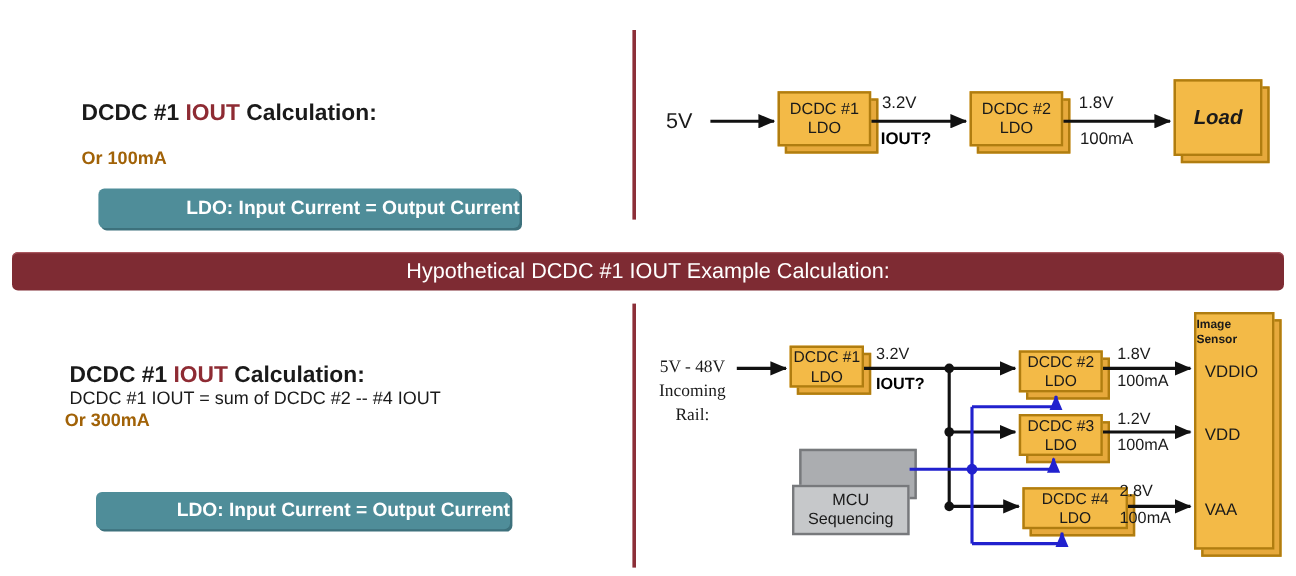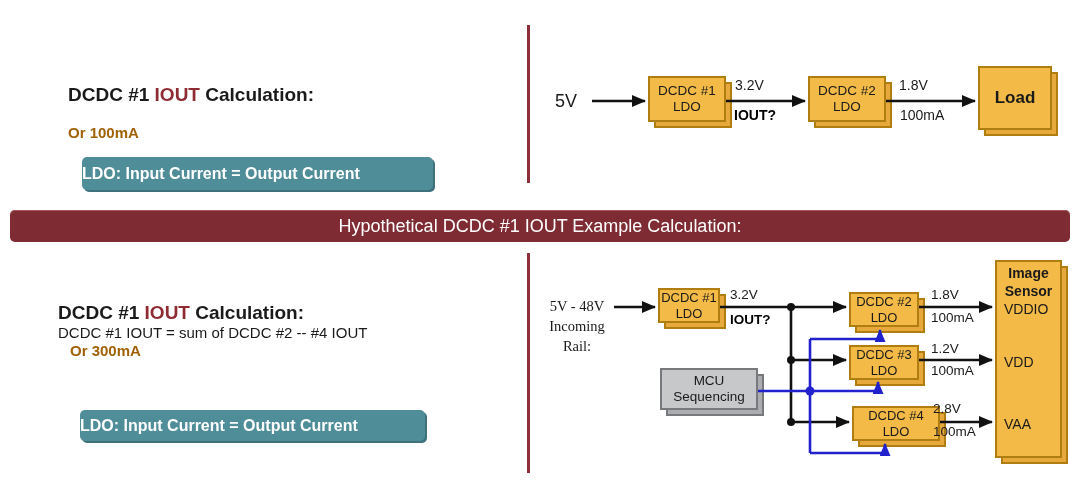--- a/index.html
+++ b/index.html
@@ -5,51 +5,51 @@
   html,body{margin:0;padding:0;background:#fff;}
   .canvas{position:relative;width:1080px;height:480px;background:#ffffff;
           font-family:"Liberation Sans",sans-serif;color:#1a1a1a;overflow:hidden;}
 
   
   .h1{position:absolute;font-size:19px;font-weight:bold;white-space:nowrap;z-index:3;}
   .h1 .mr{color:#8E2B33;}
   .formula{position:absolute;font-size:15px;white-space:nowrap;z-index:3;}
   .result{position:absolute;font-size:15px;font-weight:bold;color:#a16207;white-space:nowrap;z-index:3;}
   .callout{position:absolute;background:#4F8D99;color:#fff;font-weight:bold;font-size:16px;
-           text-align:left;border-radius:5px;box-shadow:2px 2px 0 #3d717c;z-index:3;}
+           text-align:right;border-radius:5px;box-shadow:2px 2px 0 #3d717c;z-index:3;}
 
   
   .banner{position:absolute;left:10px;top:210px;width:1060px;height:32px;background:#7E2B33;
           border-radius:5px;color:#fff;font-size:18px;text-align:center;line-height:32px;
           box-shadow:inset 0 1px 0 #a9565e;z-index:3;}
   .divider{position:absolute;width:3px;background:#8C2F38;z-index:3;}
 
   
   .box3d{position:absolute;}
   .box3d .flap{position:absolute;left:6px;top:6px;width:100%;height:100%;
                background:#E7A93C;border:2px solid #B07D10;box-sizing:border-box;z-index:1;}
   .box3d .face{position:absolute;left:0;top:0;width:100%;height:100%;
                background:#F3BA47;border:2px solid #B07D10;box-sizing:border-box;z-index:3;
                display:flex;flex-direction:column;align-items:center;justify-content:center;
                font-size:13.5px;line-height:1.2;text-align:center;}
   .box3d.gray .flap{background:#ABADB0;border-color:#77797c;}
-  .box3d.gray .face{background:#C6C8CA;border-color:#77797c;}
-  .box3d.boldtxt .face{font-weight:bold;font-size:17px;}
+  .box3d.gray .face{background:#C6C8CA;border-color:#77797c;margin-top:36px;}
+  .box3d.boldtxt .face{font-weight:bold;font-size:17px;font-style:italic;}
 
   
   .wlabel{position:absolute;width:64px;font-size:14px;white-space:nowrap;z-index:3;}
   .wlabel.small{font-size:13.5px;}
   .wlabel.red{color:#000000;font-weight:bold;}
   .inlabel{position:absolute;text-align:center;font-size:18px;z-index:3;}
   .inlabel3{position:absolute;left:538px;top:296px;width:78px;text-align:center;
             font-size:14.5px;line-height:1.38;z-index:3;font-family:Liberation Serif, serif;}
 
   
-  .sensor-title{position:absolute;left:0;top:3px;width:100%;text-align:center;
-                font-weight:bold;font-size:14px;line-height:1.25;}
+  .sensor-title{position:absolute;left:0;top:3px;width:100%;text-align:left;
+                font-weight:bold;font-size:10px;line-height:1.25;}
   .pin{position:absolute;left:7px;font-size:14px;}
 
   
   .wires{position:absolute;left:0;top:0;z-index:2;pointer-events:none;}
 </style>
 </head>
 <body>
 
 <div class="canvas">
 
@@ -98,21 +98,21 @@
   <div class="h1" style="left:68px;top:84px"><span>DCDC #1 </span><span class="mr">IOUT</span><span> Calculation:</span></div>
   <div class="result" style="left:68px;top:124px">Or 100mA</div>
   <div class="callout" style="left:82px;top:157px;width:351px;height:33px;line-height:33px">LDO: Input Current = Output Current</div>
 
   <div class="divider" style="left:527px;top:25px;height:158px"></div>
   <div class="banner">Hypothetical DCDC #1 IOUT Example Calculation:</div>
   <div class="divider" style="left:527px;top:253px;height:220px"></div>
 
   <div class="h1" style="left:58px;top:302px"><span>DCDC #1 </span><span class="mr">IOUT</span><span> Calculation:</span></div>
   <div class="formula" style="left:58px;top:324px">DCDC #1 IOUT = sum of DCDC #2 -- #4 IOUT</div>
-  <div class="result" style="left:70px;top:342px">Or 300mA</div>
+  <div class="result" style="left:54px;top:342px">Or 300mA</div>
   <div class="callout" style="left:80px;top:410px;width:345px;height:31px;line-height:31px">LDO: Input Current = Output Current</div>
 
   <div class="inlabel" style="left:546px;top:91px;width:40px">5V</div>
 
   <div class="box3d" style="left:648px;top:76px;width:78px;height:46px">
     <div class="flap"></div>
     <div class="face">
         <div>DCDC #1</div>
         <div>LDO</div>
       </div>

